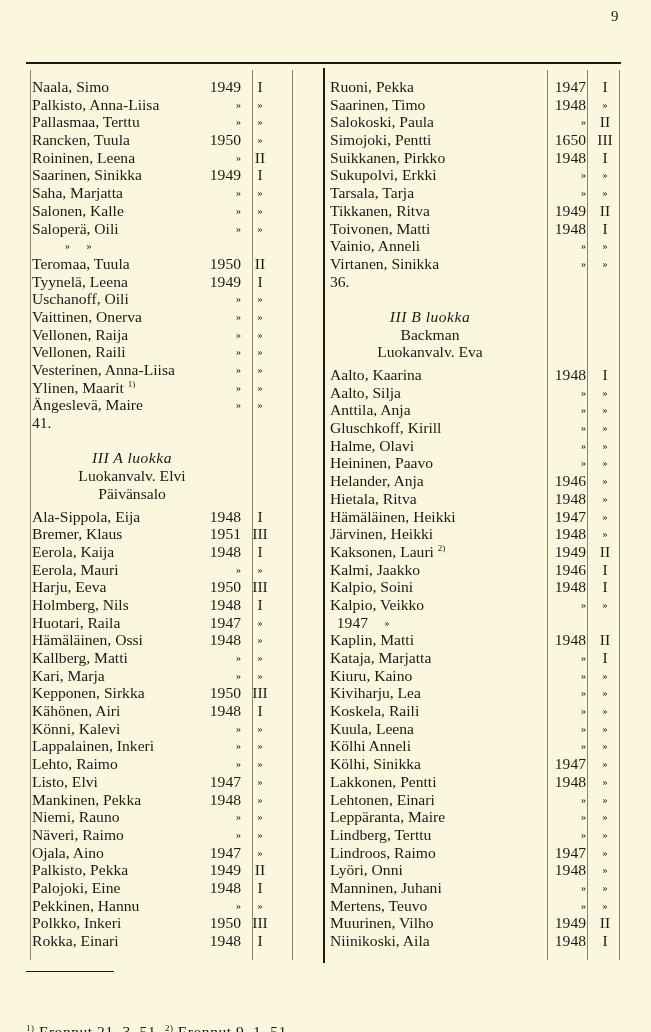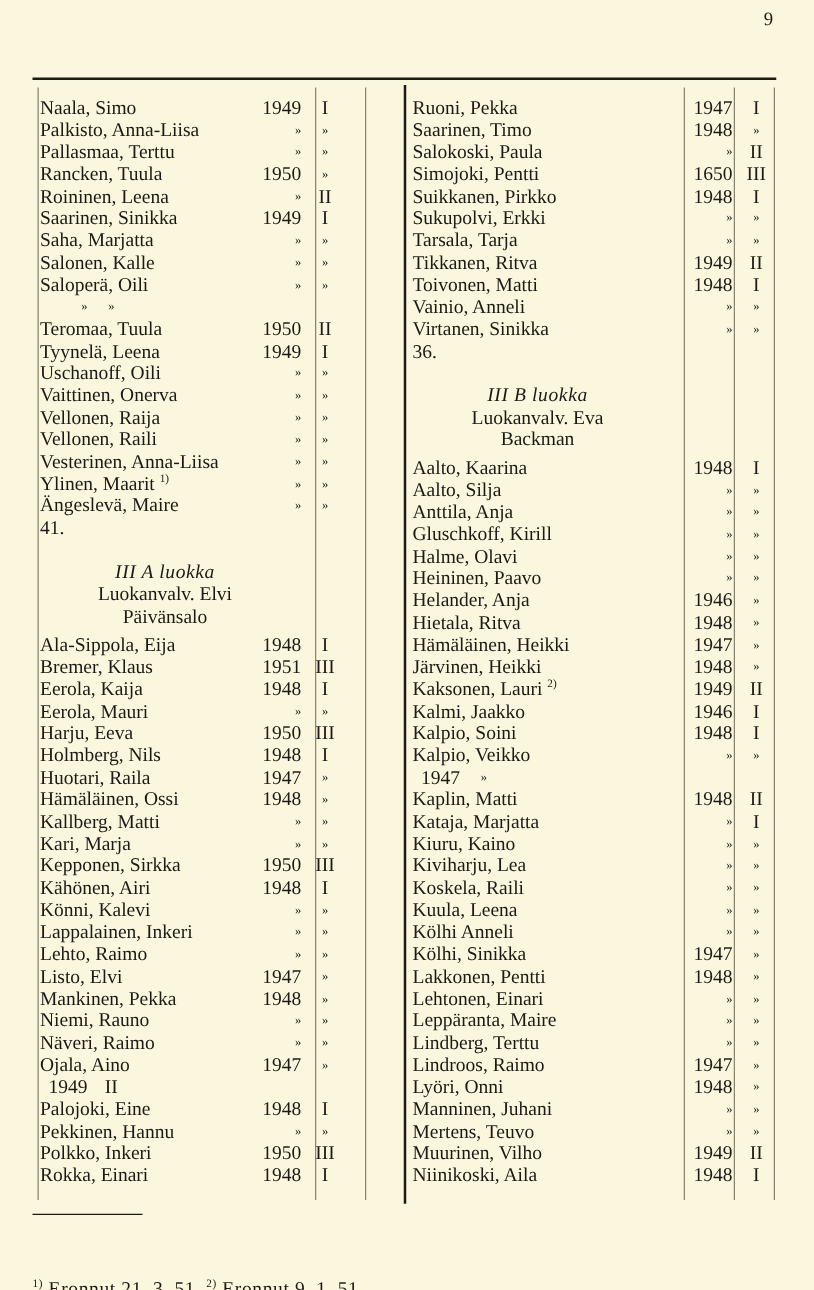--- a/index.html
+++ b/index.html
@@ -259,20 +259,21 @@
       <span class="name"><span>Näveri, Raimo</span></span>
       <span class="year ditto">»</span>
       <span class="grade ditto">»</span>
     </div>
     <div class="row">
       <span class="name"><span>Ojala, Aino</span></span>
       <span class="year">1947</span>
       <span class="grade ditto">»</span>
     </div>
     <div class="row">
+      <span class="name"><span>Palkisto, Pekka</span></span>
       <span class="year">1949</span>
       <span class="grade">II</span>
     </div>
     <div class="row">
       <span class="name"><span>Palojoki, Eine</span></span>
       <span class="year">1948</span>
       <span class="grade">I</span>
     </div>
     <div class="row">
       <span class="name"><span>Pekkinen, Hannu</span></span>
@@ -342,22 +343,22 @@
       <span class="grade ditto">»</span>
     </div>
     <div class="row">
       <span class="name"><span>Virtanen, Sinikka</span></span>
       <span class="year ditto">»</span>
       <span class="grade ditto">»</span>
     </div>
     <div class="count">36.</div>
     <div class="spacer"></div>
     <div class="section-title">III B luokka</div>
+    <div class="section-sub">Backman</div>
     <div class="section-sub">Luokanvalv. Eva</div>
-    <div class="section-sub">Backman</div>
     <div style="height:5px"></div>
     <div class="row">
       <span class="name"><span>Aalto, Kaarina</span></span>
       <span class="year">1948</span>
       <span class="grade">I</span>
     </div>
     <div class="row">
       <span class="name"><span>Aalto, Silja</span></span>
       <span class="year ditto">»</span>
       <span class="grade ditto">»</span>

